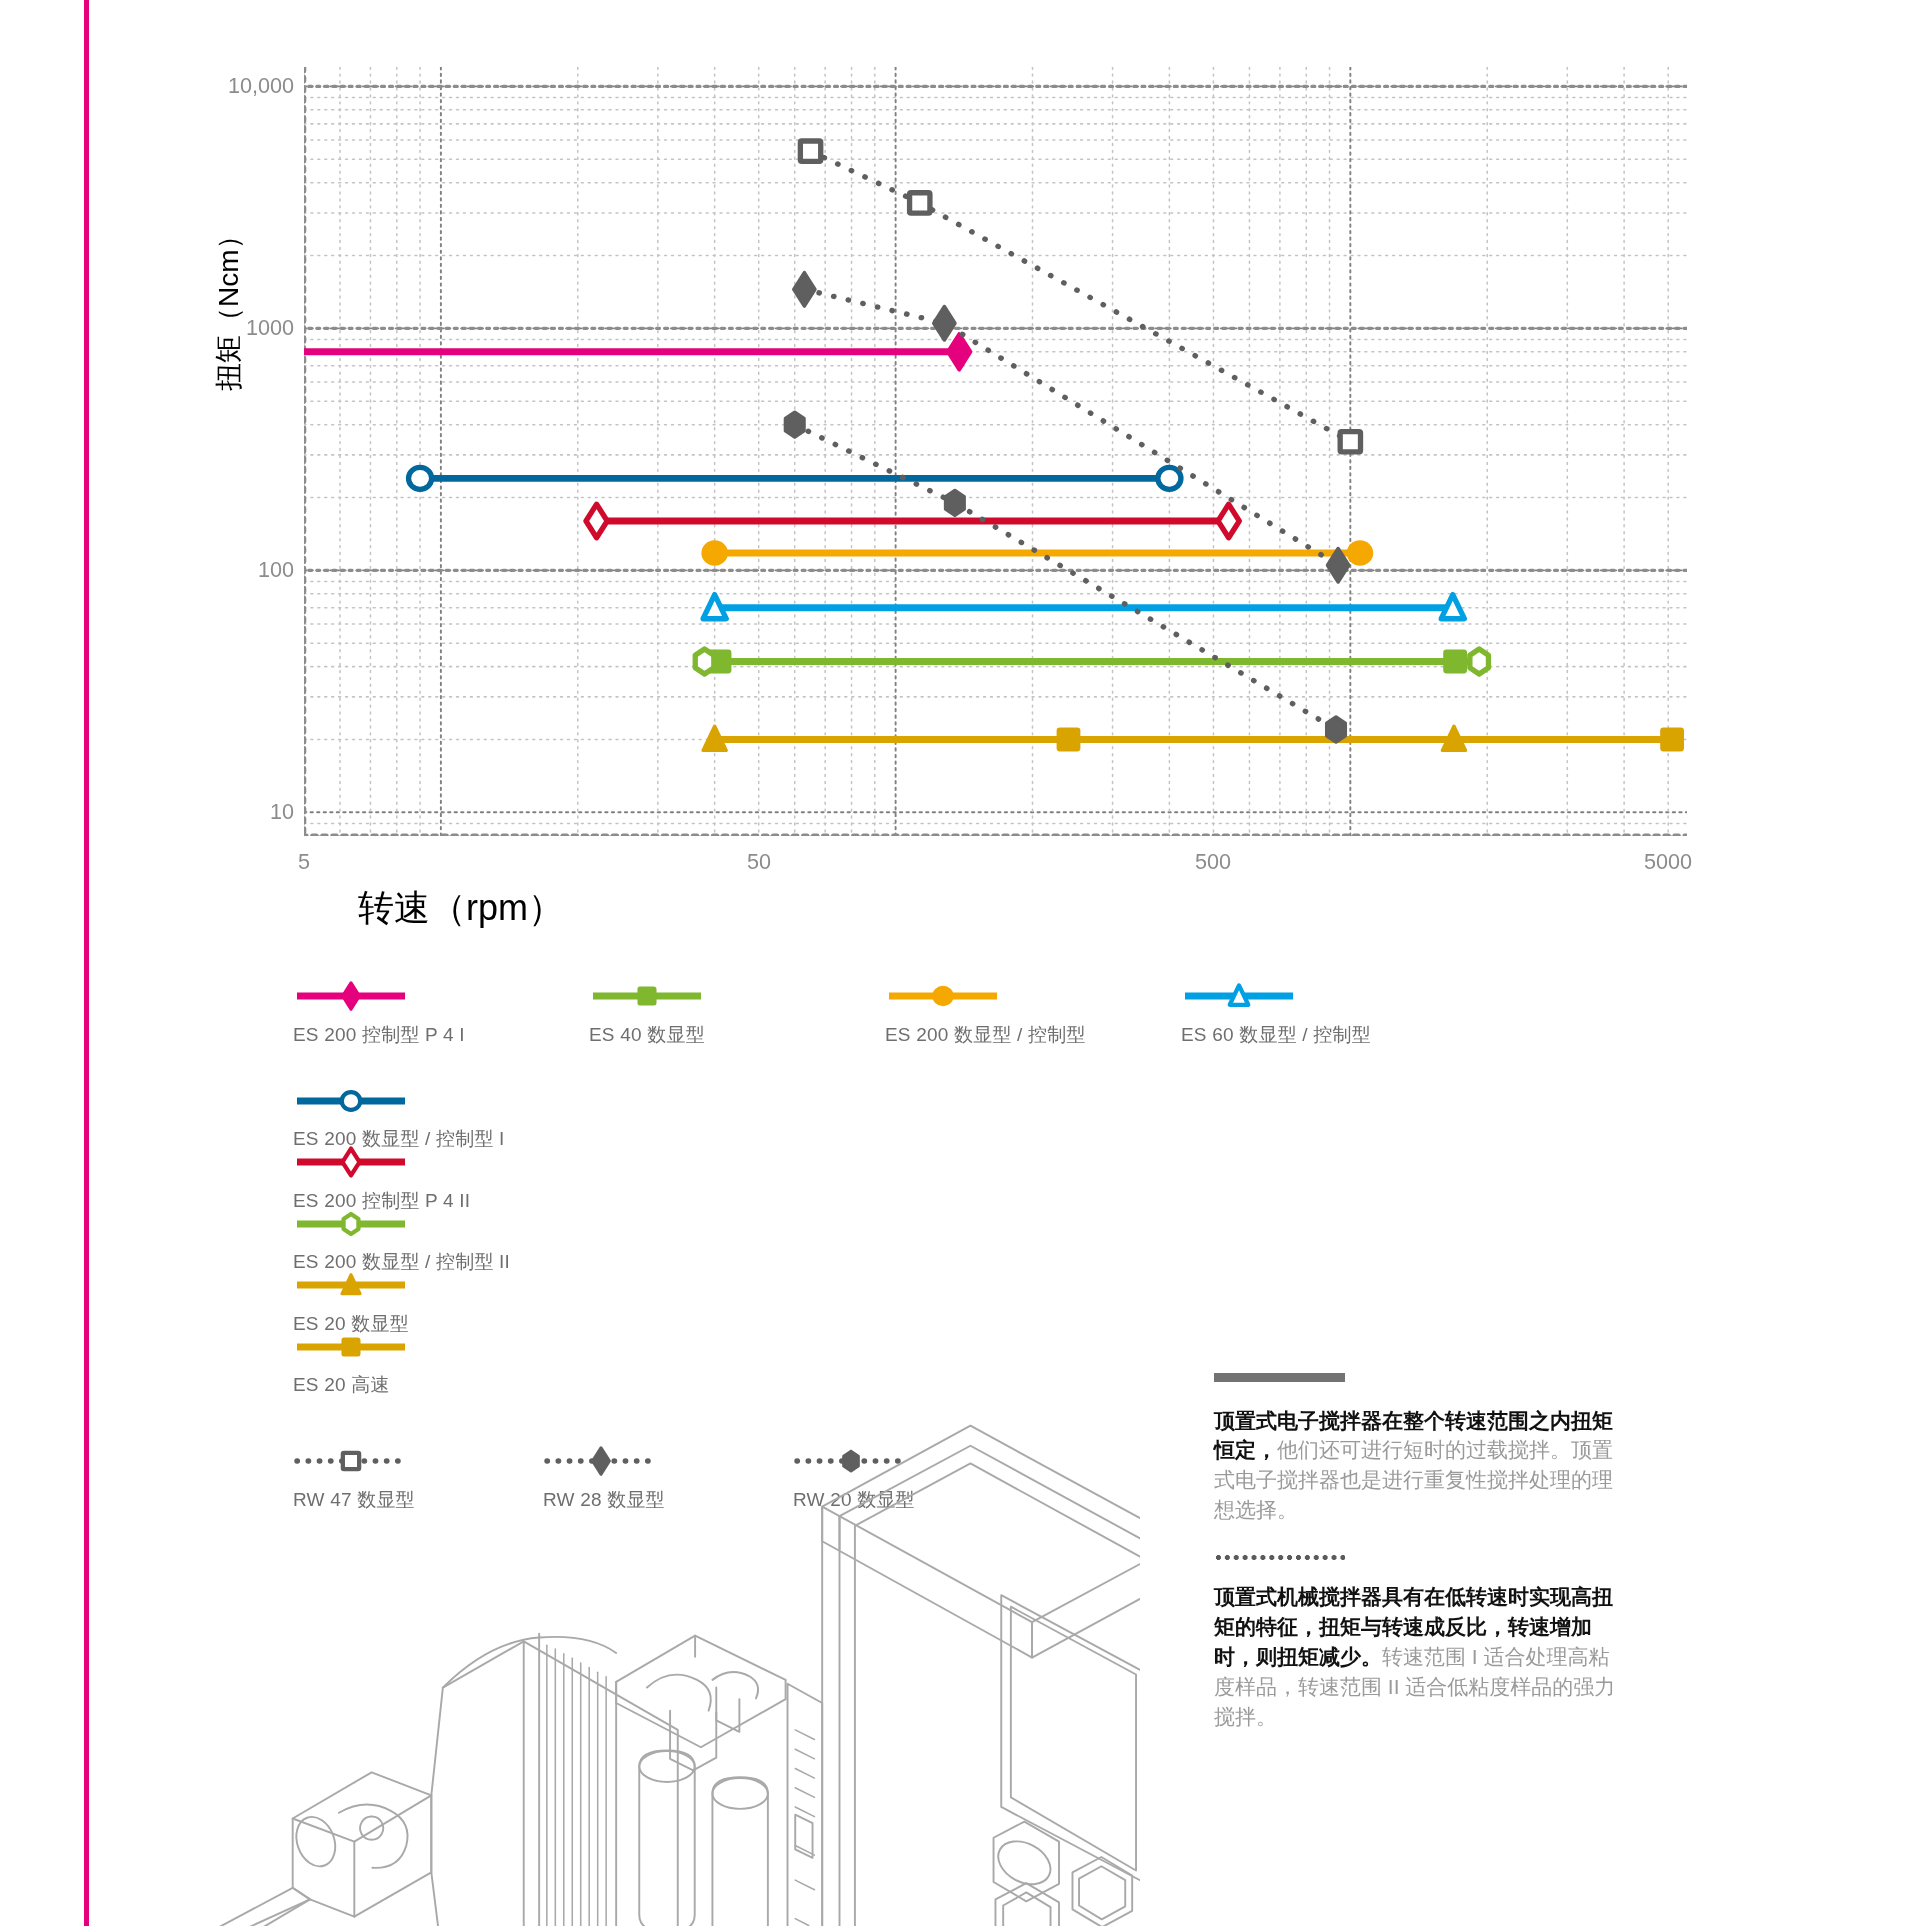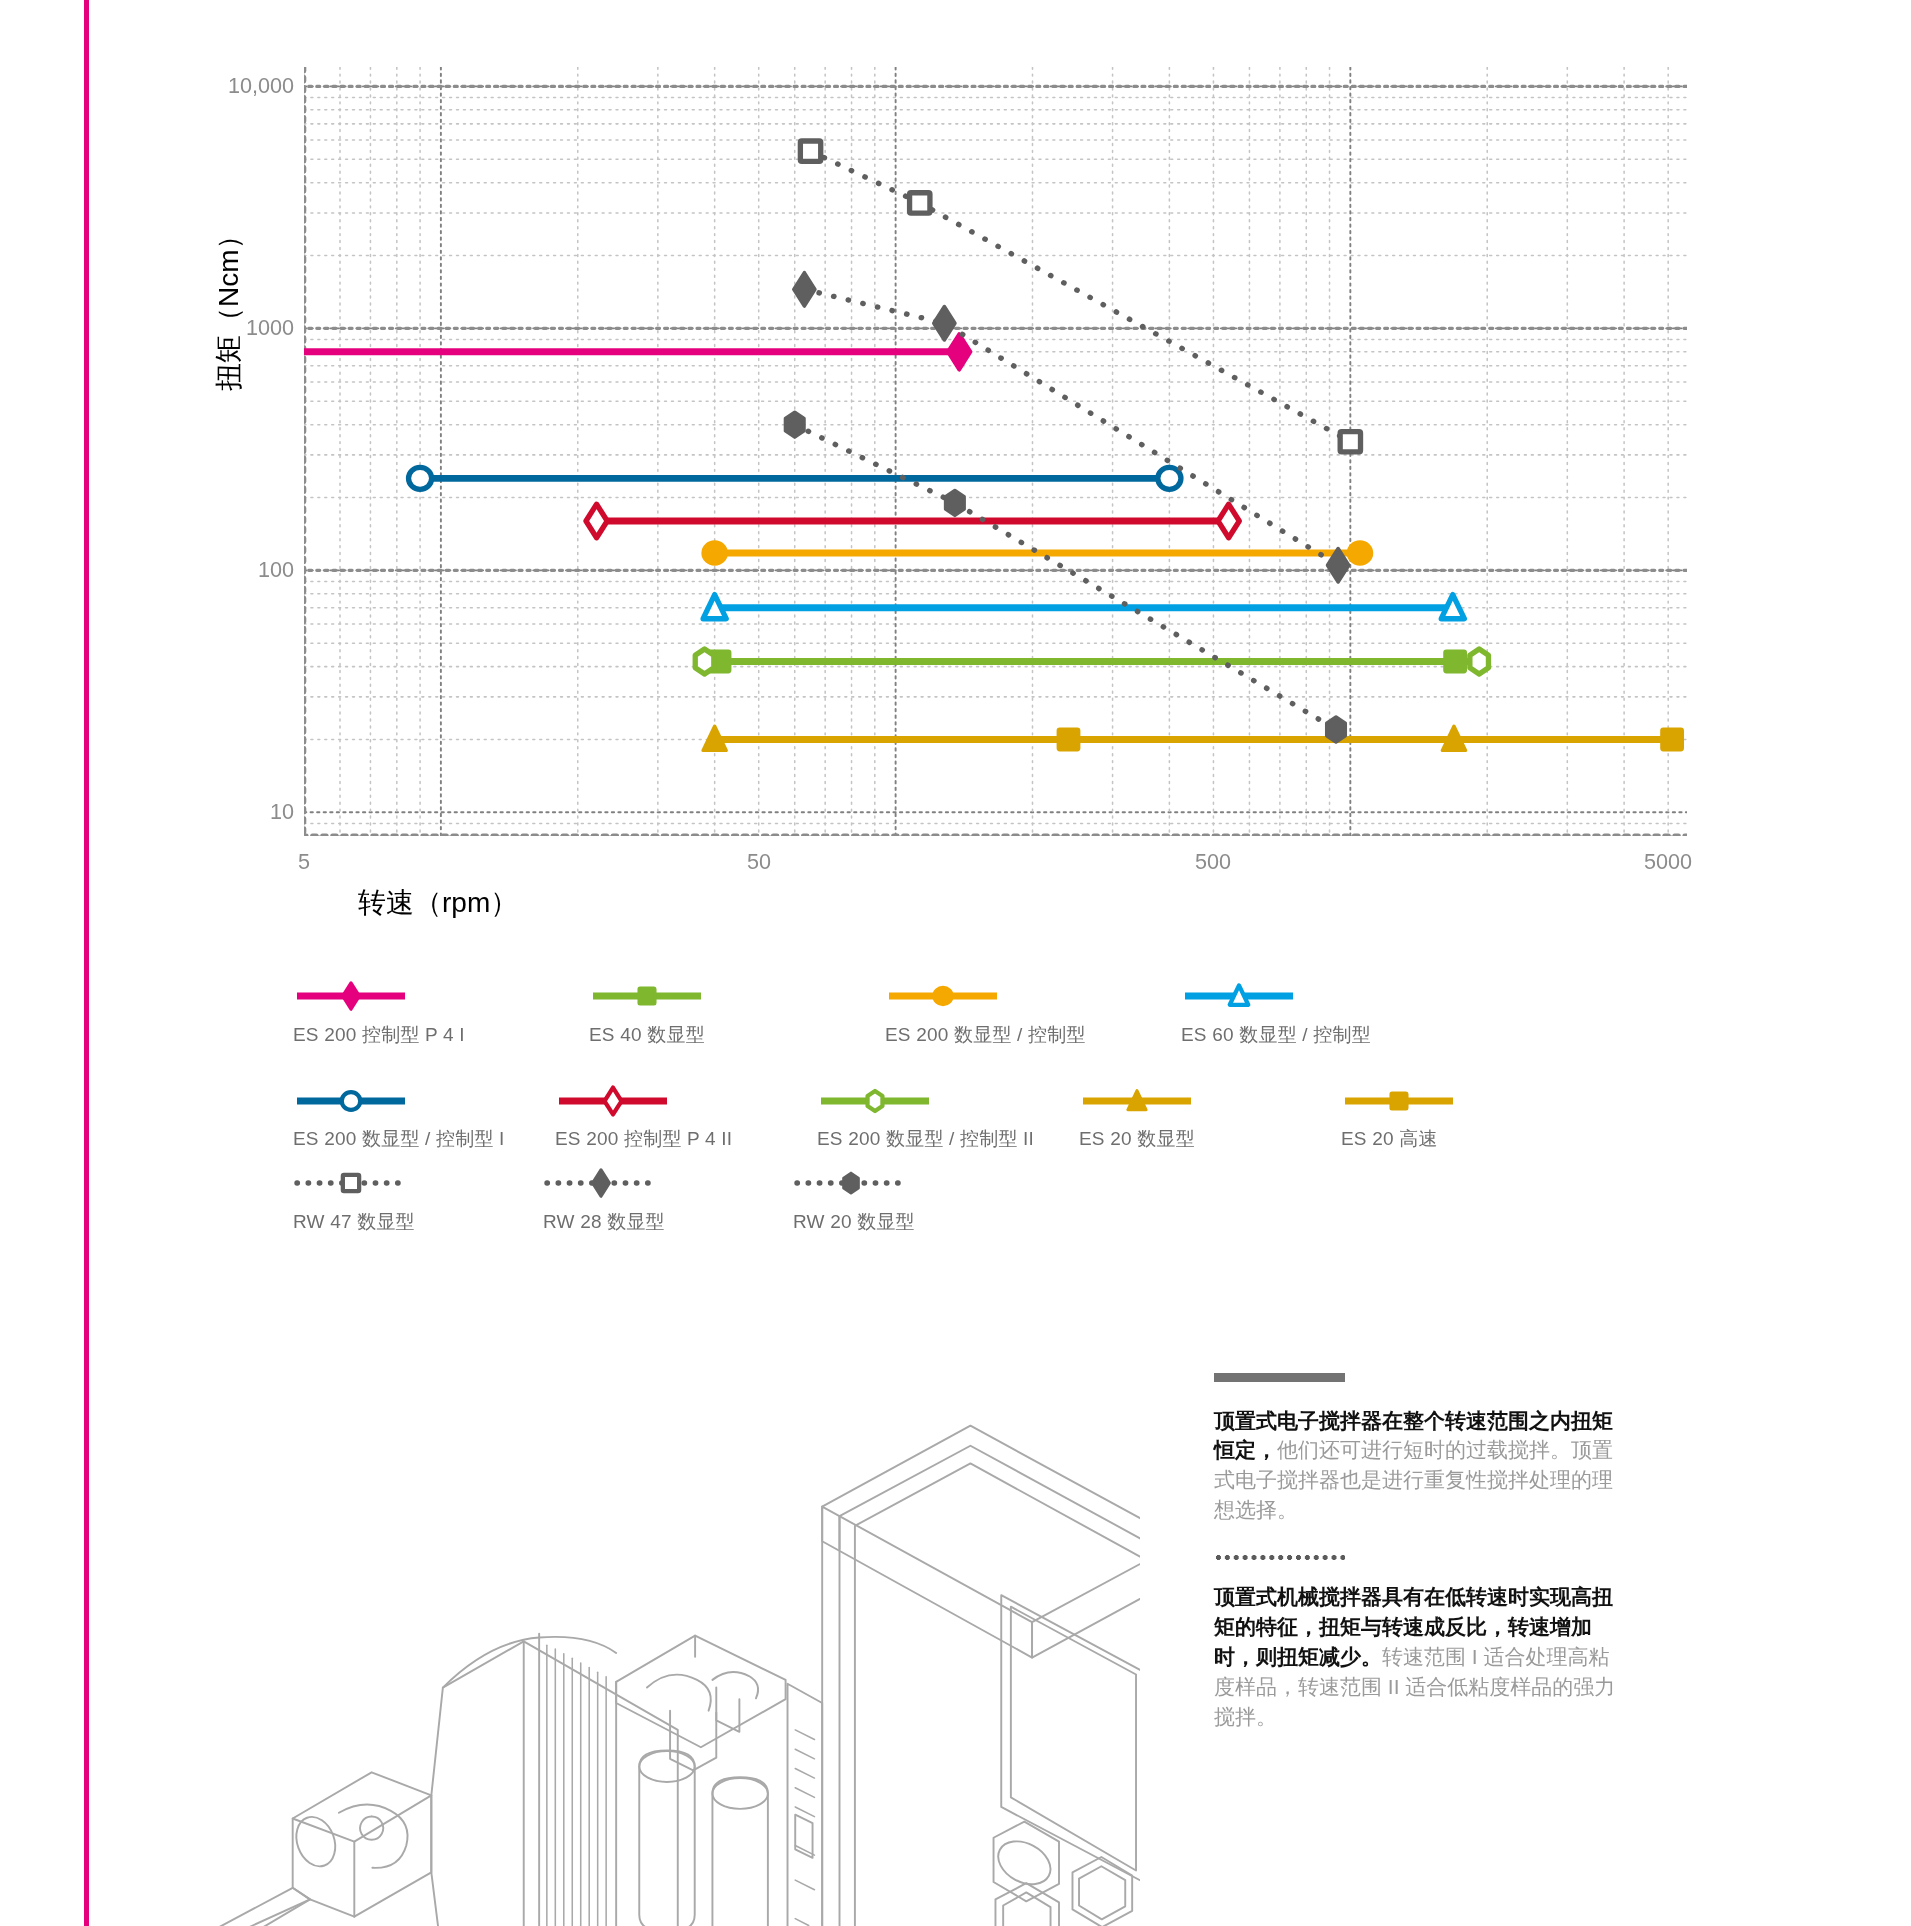--- a/index.html
+++ b/index.html
@@ -25,40 +25,40 @@
   .grid-svg{position:absolute;left:0;top:0;width:100%;height:100%;}
   .series-svg{position:absolute;left:0;top:0;width:100%;height:100%;overflow:visible;}
 
   .ylab{
     position:absolute;left:-94px;top:324px;
     transform:rotate(-90deg);transform-origin:left top;
     font-size:28px;color:#000;white-space:nowrap;
   }
   .xlab{
     position:absolute;left:54px;top:817px;
-    font-size:28px;color:#000;white-space:nowrap;
+    font-size:36px;color:#000;white-space:nowrap;
   }
   .ytick{
     position:absolute;right:calc(100% + 10px);
     font-size:21.6px;color:#8c8c8c;white-space:nowrap;text-align:right;
     transform:translateY(-50%);
   }
   .xtick{
     position:absolute;top:calc(100% + 13px);
     font-size:21.6px;color:#8c8c8c;white-space:nowrap;
     transform:translateX(-50%);
   }
 
   
   .legend{
     position:absolute;left:293px;top:986px;width:1310px;
   }
   .legend-row{display:flex;}
   .legend-row.r1{margin-bottom:43px;gap:30px;}
-  .legend-row.r2{margin-bottom:21px;}
+  .legend-row.r2{margin-bottom:53px;flex-direction:column;}
   .legend-item{position:relative;}
   .legend-item.w1{width:266px;}
   .legend-item.w2{width:250px;}
   .legend-sample{height:27px;position:relative;}
   .legend-sample svg{position:absolute;left:0;top:0;overflow:visible;}
   .legend-label{
     font-size:19px;color:#6e6e6e;white-space:nowrap;margin-top:8.5px;
     letter-spacing:0.2px;
   }
 

